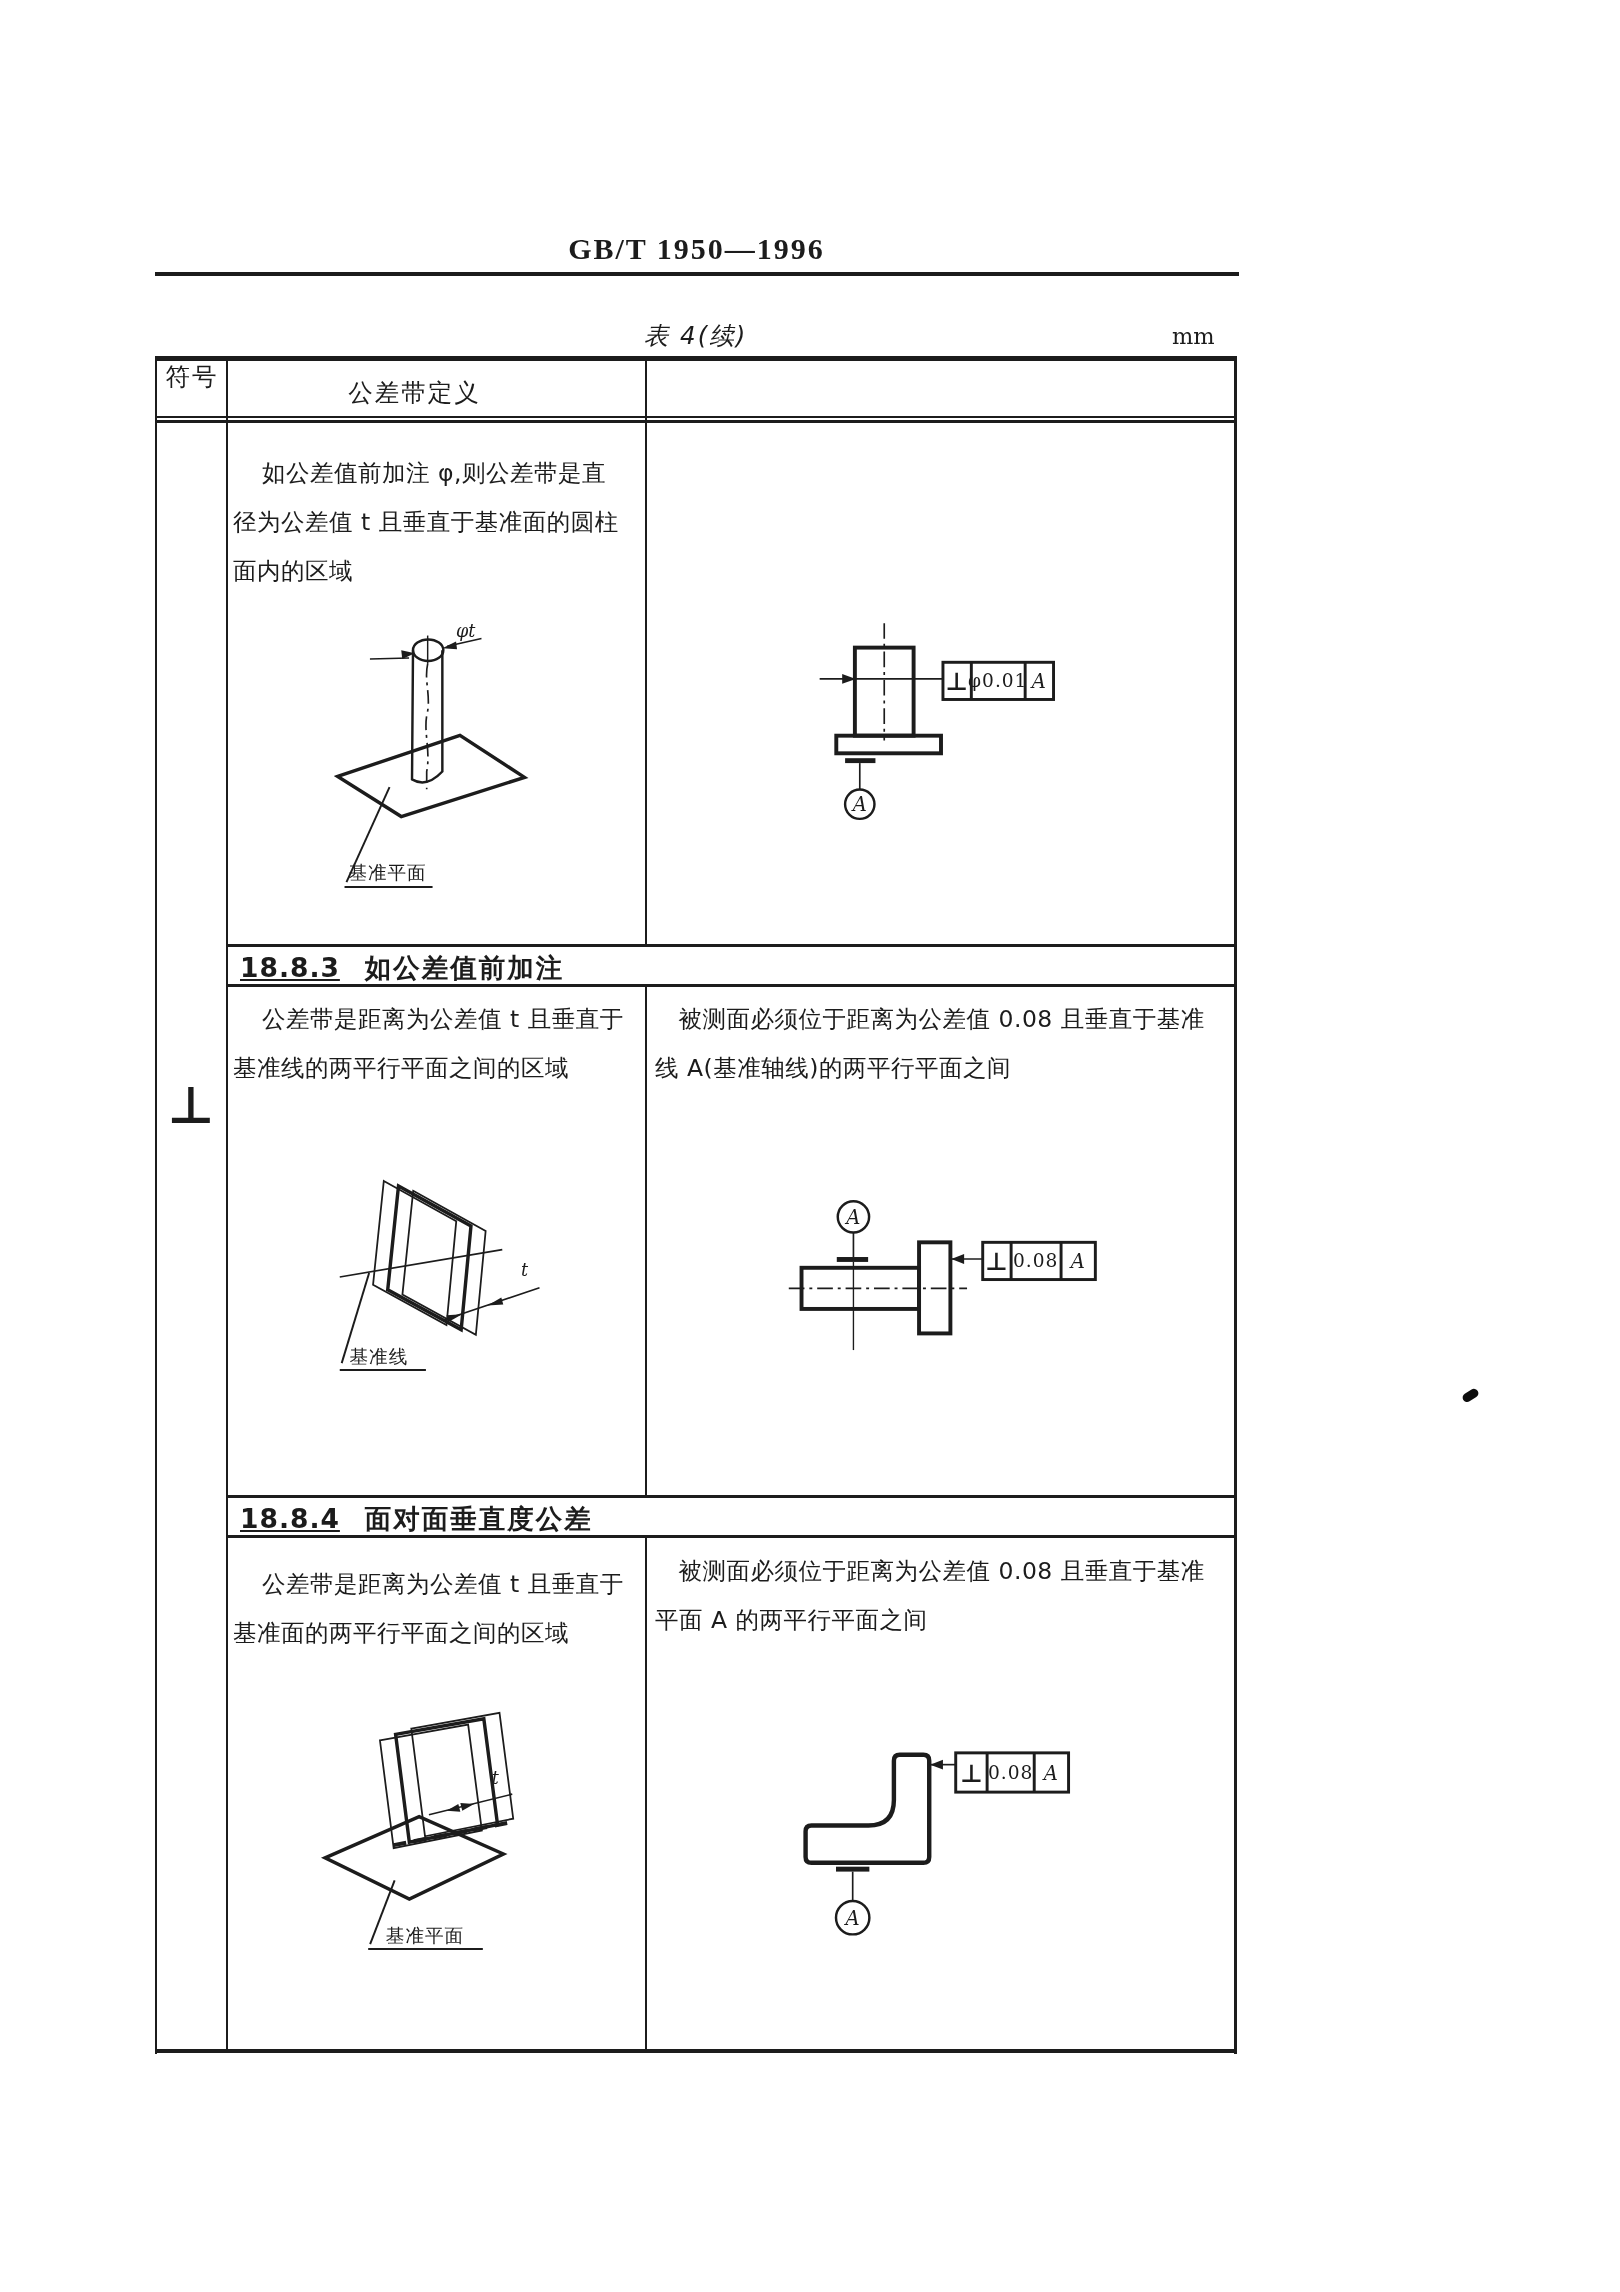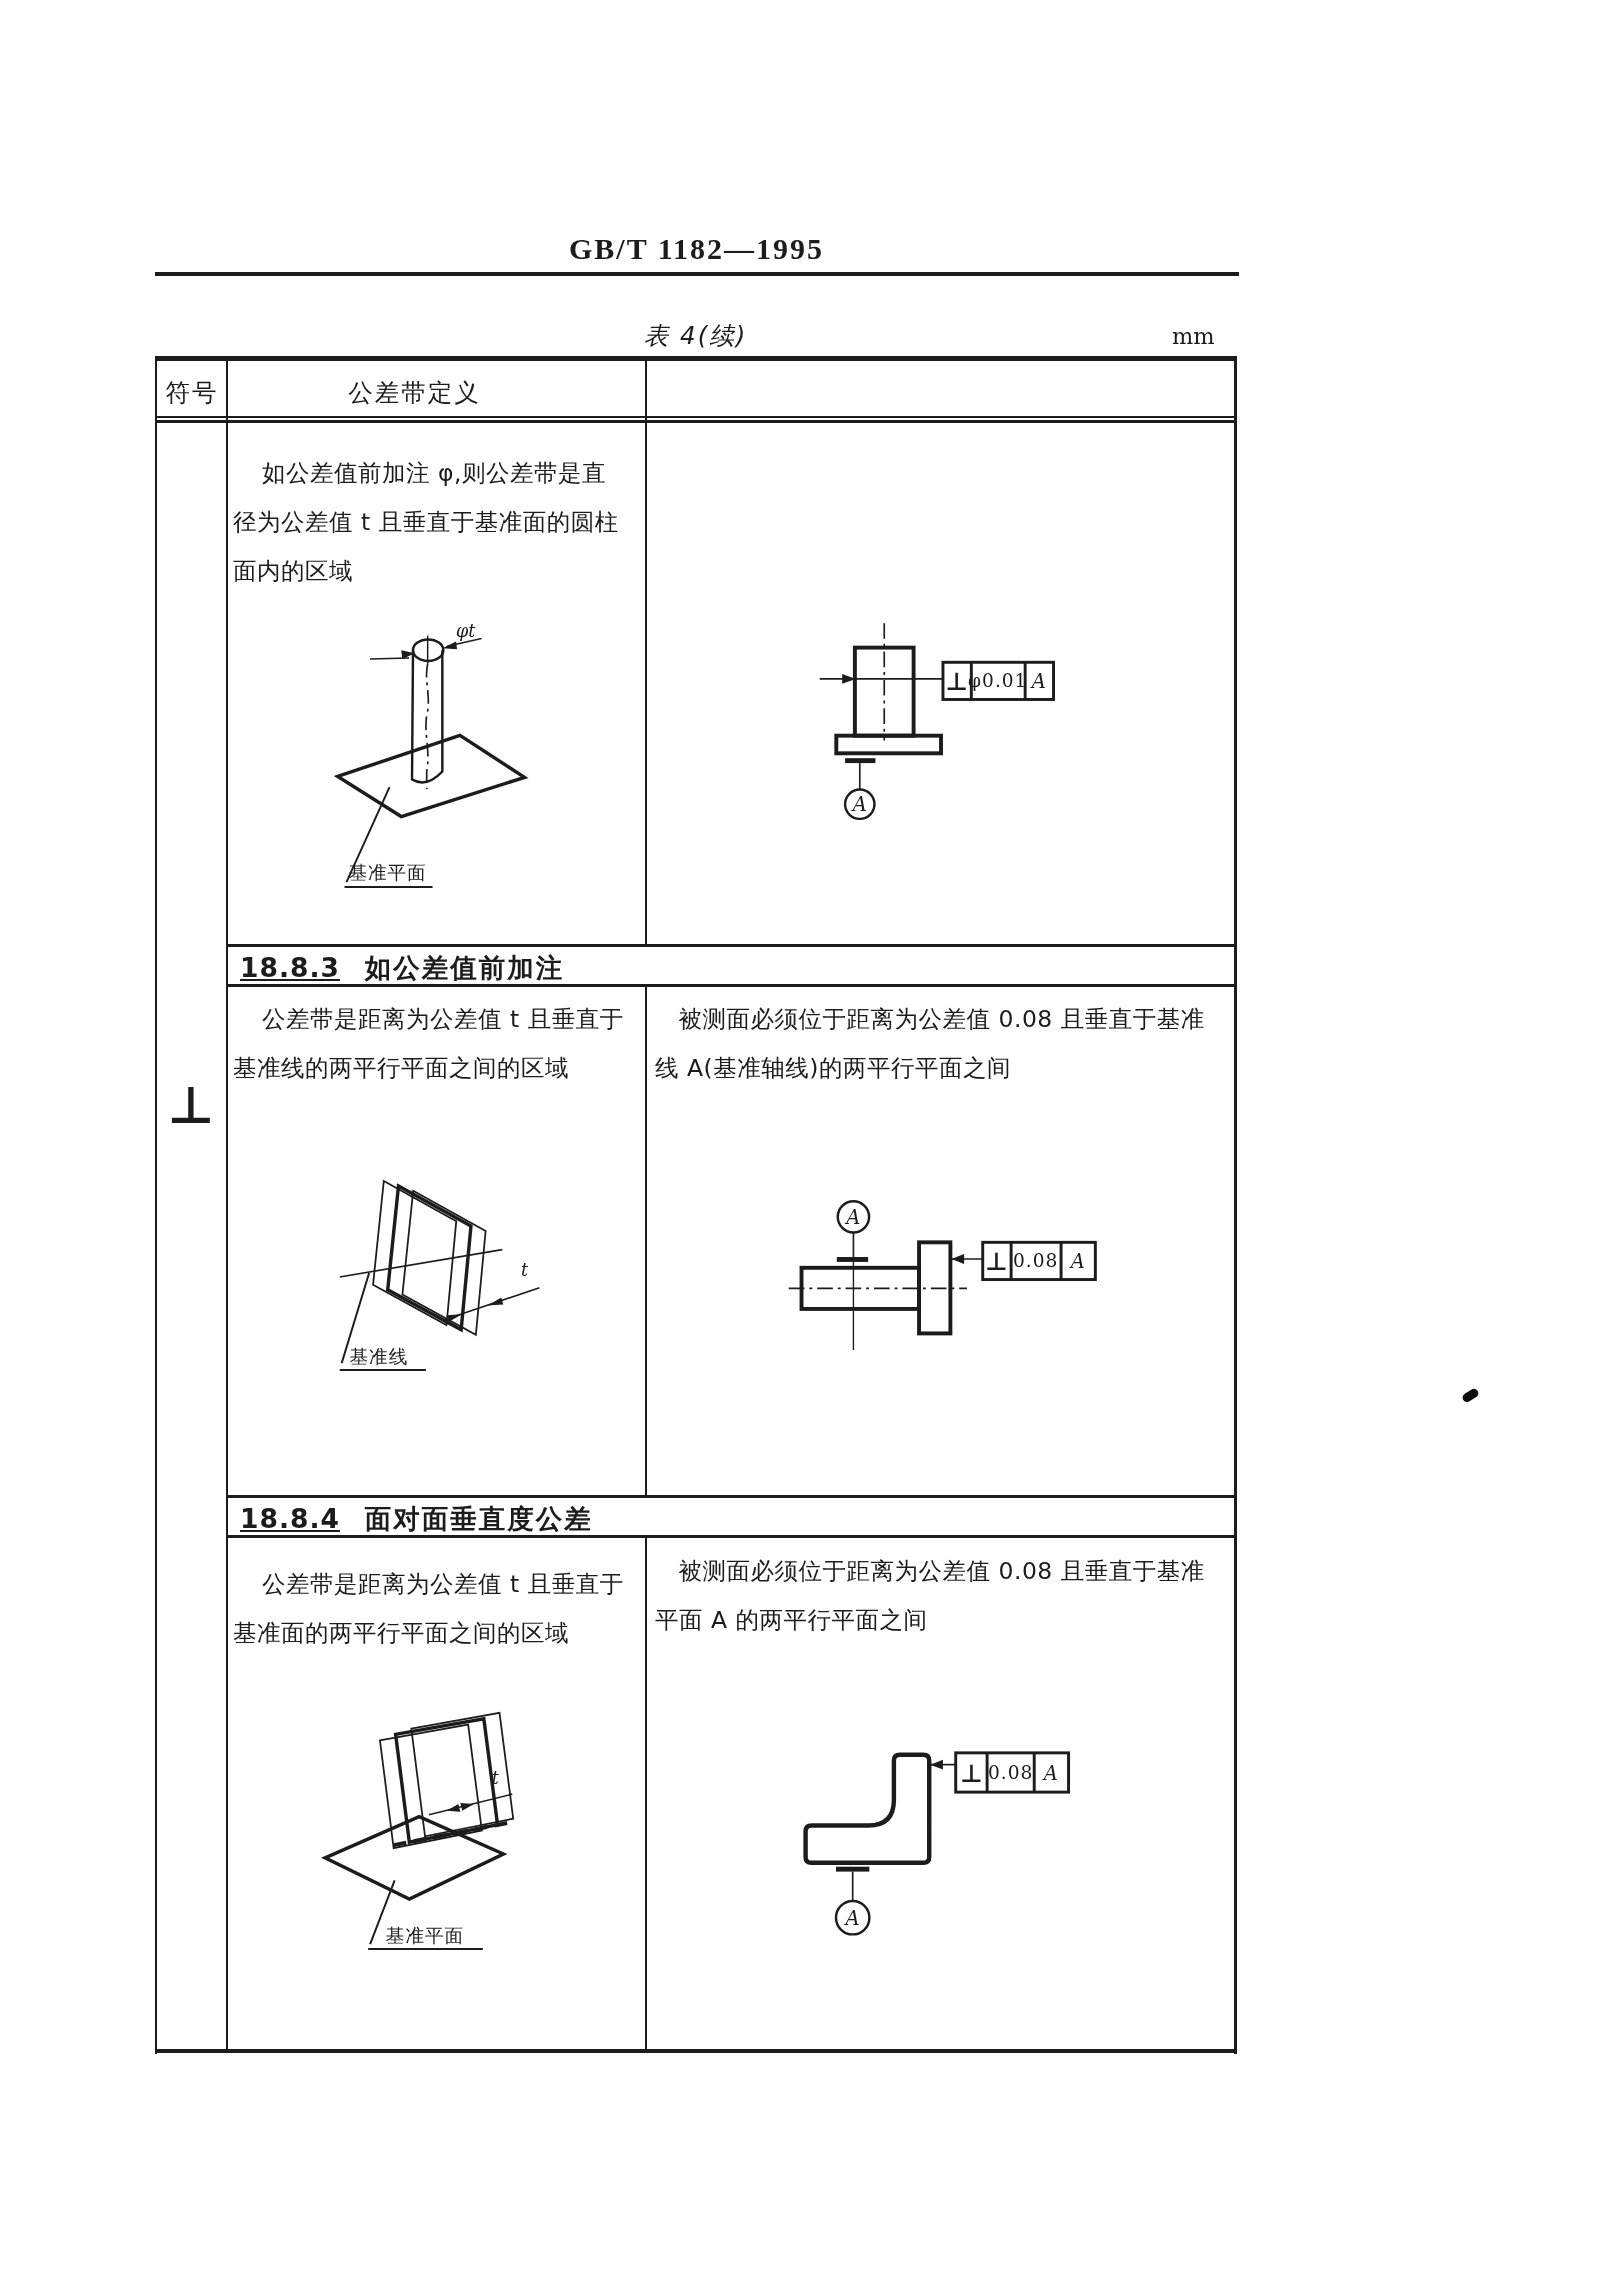--- a/index.html
+++ b/index.html
@@ -32,21 +32,21 @@
   .framedat{font-family:"DejaVu Serif",serif;font-style:italic;font-size:20px;text-anchor:middle;}
   .datletter{font-family:"DejaVu Serif",serif;font-style:italic;font-size:20px;text-anchor:middle;}
   .speck{position:absolute;left:1462px;top:1391px;width:16.7px;height:8.8px;background:#0d0d0d;
     border-radius:4.9px;transform:rotate(-32deg);}
 </style>
 </head>
 <body>
 
 <div class="page">
 
-  <div class="abs doc-num" style="left:486px;top:232px;width:421px;">GB/T 1182—1995</div>
+  <div class="abs doc-num" style="left:486px;top:232px;width:421px;">GB/T 1950—1996</div>
   <div class="gline" style="left:155px;top:272px;width:1084px;height:3.9px;"></div>
 
   <div class="abs caption" style="left:617px;top:319px;width:157px;">表 4(续)</div>
   <div class="abs unit" style="left:1172px;top:323px;">mm</div>
 
   <div>
     <div class="gline" style="left:155px;top:356px;width:1082px;height:4.9px;"></div>
     <div class="gline" style="left:155px;top:416px;width:1082px;height:2px;"></div>
     <div class="gline" style="left:155px;top:420px;width:1082px;height:2.9px;"></div>
     <div class="gline" style="left:226px;top:944px;width:1011px;height:2.9px;"></div>
@@ -55,21 +55,21 @@
     <div class="gline" style="left:226px;top:1535px;width:1011px;height:2.9px;"></div>
     <div class="gline" style="left:155px;top:2049px;width:1082px;height:3.9px;"></div>
     <div class="gline" style="left:155px;top:356px;width:2px;height:1698px;"></div>
     <div class="gline" style="left:1234px;top:356px;width:2.9px;height:1698px;"></div>
     <div class="gline" style="left:226px;top:356px;width:2px;height:1694px;"></div>
     <div class="gline" style="left:645px;top:356px;width:2px;height:590px;"></div>
     <div class="gline" style="left:645px;top:986px;width:2px;height:511px;"></div>
     <div class="gline" style="left:645px;top:1537px;width:2px;height:513px;"></div>
   </div>
 
-  <div class="abs colhead" style="left:155px;top:376px;width:74px;">符号</div>
+  <div class="abs colhead" style="left:155px;top:360px;width:74px;">符号</div>
   <div class="abs colhead" style="left:226px;top:376px;width:377px;">公差带定义</div>
 
   <div class="abs perp-big" style="left:155px;top:1076px;width:72px;">⊥</div>
 
   <div class="abs" style="left:233px;top:449px;">
     <div class="bodyline indent1">如公差值前加注 φ,则公差带是直</div>
     <div class="bodyline">径为公差值 t 且垂直于基准面的圆柱</div>
     <div class="bodyline">面内的区域</div>
   </div>
   <div class="abs" style="left:655px;top:443px;">

